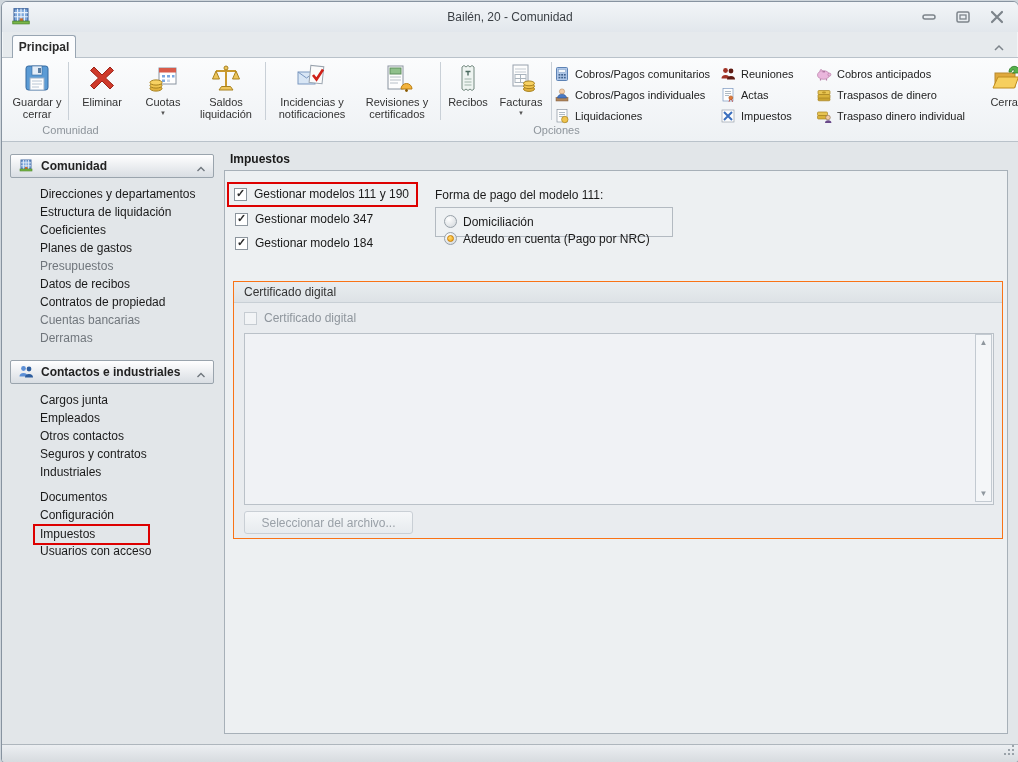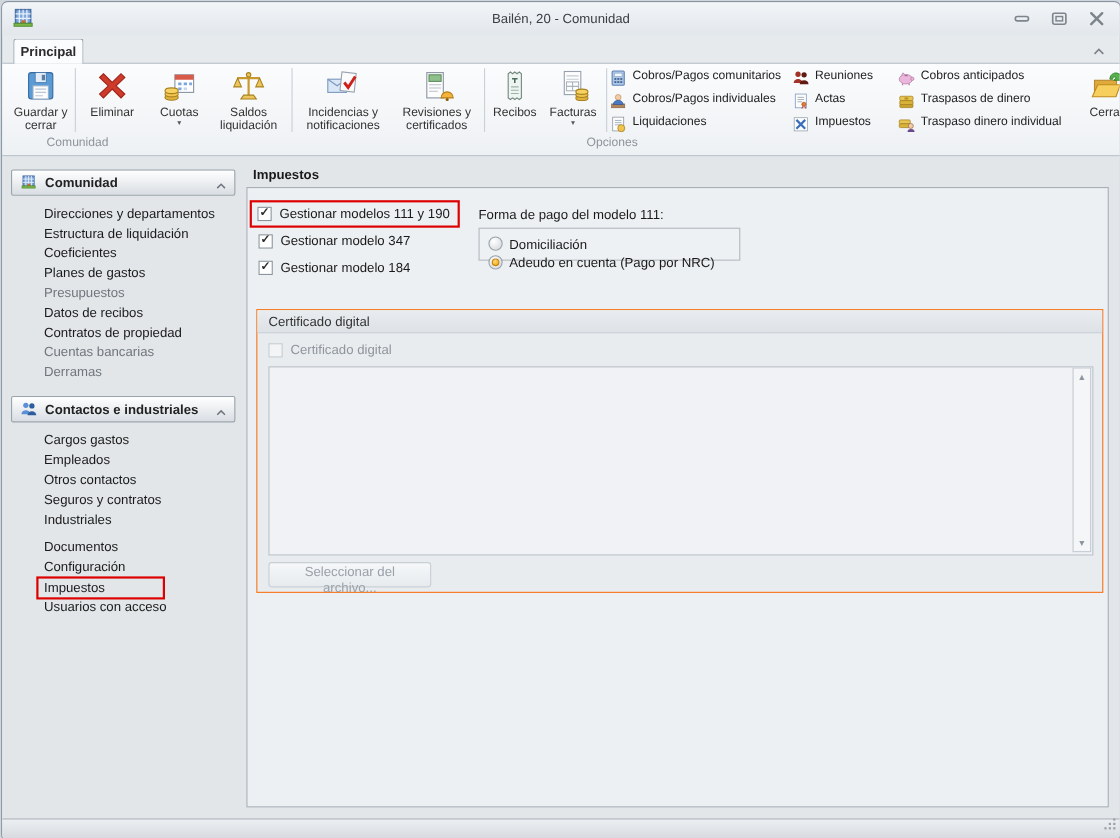--- a/index.html
+++ b/index.html
@@ -27,21 +27,21 @@
   .rbtns{display:flex;align-items:stretch;height:64px;}
   .glabel{height:14px;text-align:center;font-size:11px;color:#8d949b;line-height:13px;}
   .vsep{width:1px;background:#c9d0d7;margin:2px 2px 4px 2px;}
   .bigbtn{display:flex;flex-direction:column;align-items:center;padding-top:2px;
     font-size:11px;color:#333;text-align:center;}
   .ricon{width:32px;height:32px;flex:0 0 auto;}
   .blabel{line-height:12px;margin-top:2px;}
   .dd{font-size:6px;color:#555;margin-top:2px;line-height:6px;}
   .smallcols{display:flex;align-items:flex-start;padding-top:3px;}
   .scol{display:flex;flex-direction:column;}
-  .smallbtn{display:flex;align-items:flex-start;gap:5px;height:21px;font-size:11px;color:#222;
+  .smallbtn{display:flex;align-items:center;gap:5px;height:21px;font-size:11px;color:#222;
     padding-right:8px;white-space:nowrap;}
   .sicon{width:16px;height:16px;flex:0 0 auto;}
   
   .content{position:absolute;left:0;top:140px;right:0;bottom:17px;background:#e2e6e9;}
   
   .sidebar{position:absolute;left:8px;top:12px;width:204px;bottom:4px;}
   .side-header{height:24px;border:1px solid #9aa4ad;border-radius:2px;
     background:linear-gradient(#ffffff,#d9dee3);display:flex;align-items:center;
     padding:0 7px;box-sizing:border-box;font-size:12px;font-weight:bold;color:#222;gap:7px;}
   .side-header .chev{margin-left:auto;width:10px;height:8px;}
@@ -75,21 +75,21 @@
     background:#e9ecef;box-sizing:border-box;}
   .gb-header{height:20px;line-height:20px;padding-left:10px;font-size:12px;color:#333;
     background:linear-gradient(#e9edf0,#dde2e6);border-bottom:1px solid #c8cfd5;}
   .gb-label{color:#8f969d;}
   .bigtext{position:absolute;left:10px;top:51px;width:748px;height:170px;background:#f0f2f5;
     border:1px solid #bac1c8;}
   .vscroll{position:absolute;right:0;top:0;bottom:0;width:17px;background:#f4f6f8;
     border:1px solid #c3cad1;box-sizing:border-box;}
   .arr{position:absolute;left:0;right:0;text-align:center;font-size:8px;color:#8f979e;}
   .arr.up{top:3px;} .arr.down{bottom:3px;}
-  .disabled-btn{position:absolute;left:10px;top:229px;width:148px;height:23px;
+  .disabled-btn{position:absolute;left:10px;top:229px;width:169px;height:23px;
     border:1px solid #c9cfd5;border-radius:3px;background:linear-gradient(#f5f7f9,#e7ebee);
     color:#9aa1a8;font-size:12px;font-family:"Liberation Sans",sans-serif;}
   
   .statusbar{position:absolute;left:0;right:0;bottom:0;height:17px;
     background:linear-gradient(#eceff2,#d7dbdf);border-top:1px solid #aeb6bd;}
   .grip{position:absolute;right:3px;bottom:2px;}
 </style>
 </head>
 <body>
 
@@ -427,21 +427,21 @@
             </svg>
         </span>
         <span>Contactos e industriales</span>
         <span class="chev">
           <svg viewBox="0 0 10 8" width="10" height="8">
               <path d="M1.5 6 L5 2.5 L8.5 6" fill="none" stroke="#6f767d" stroke-width="1.4"></path>
             </svg>
         </span>
       </div>
       <div class="side-items">
-        <div class="side-item">Cargos gastos</div>
+        <div class="side-item">Cargos junta</div>
         <div class="side-item">Empleados</div>
         <div class="side-item">Otros contactos</div>
         <div class="side-item">Seguros y contratos</div>
         <div class="side-item">Industriales</div>
       </div>
 
       <div class="side-items">
         <div class="side-item">Documentos</div>
         <div class="side-item">Configuración</div>
         <div class="side-item"><span class="annot-box">Impuestos</span></div>

